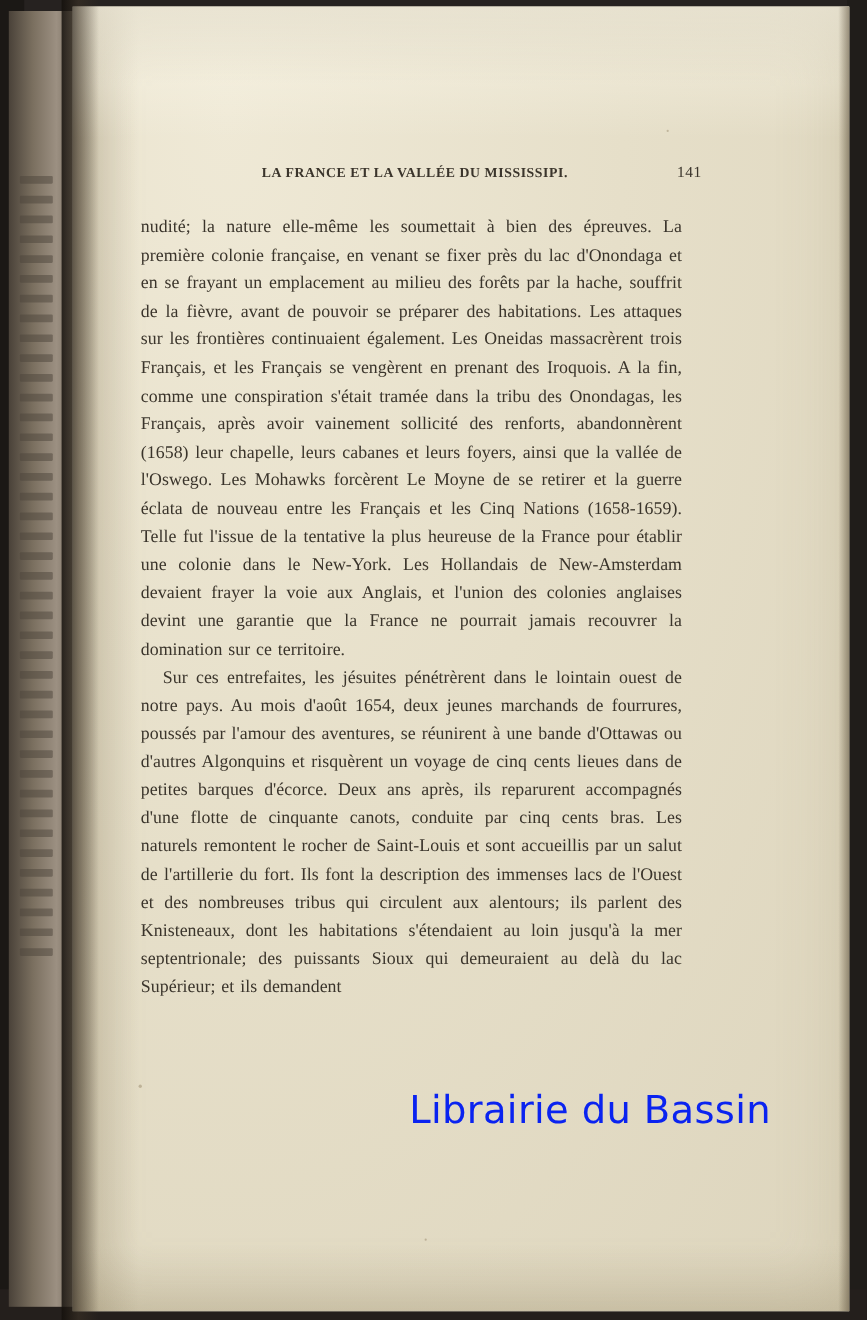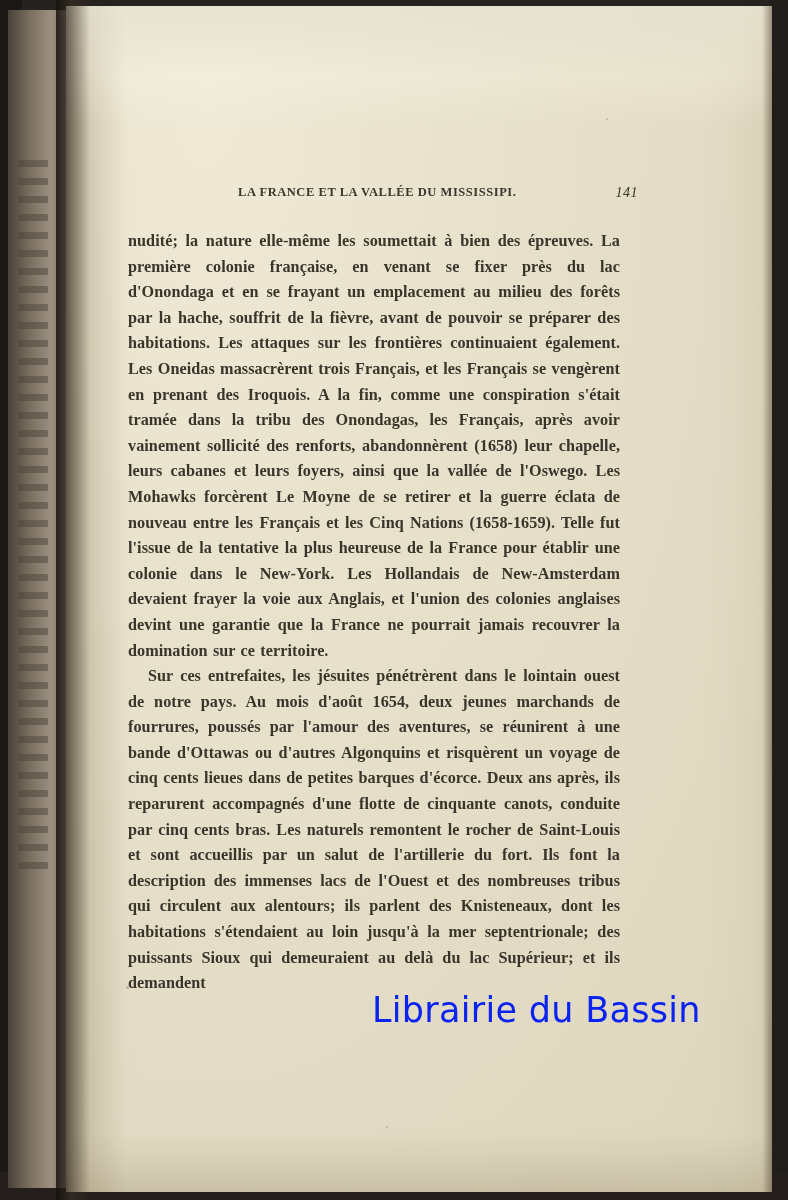--- a/index.html
+++ b/index.html
@@ -109,21 +109,20 @@
     background: linear-gradient(to right, rgba(150,135,100,0.0), rgba(90,78,58,0.55));
   }
 
   
   .content {
     position: absolute;
     left: 128px;
     top: 150px;
     width: 492px;
     color: #37322a;
-    margin-top: 35px;
   }
 
   .running-head {
     position: relative;
     height: 22px;
     margin-bottom: 22px;
   }
   .head-title {
     position: absolute;
     left: 110px;
@@ -136,33 +135,31 @@
     white-space: nowrap;
     font-weight: 600;
   }
   .page-number {
     position: absolute;
     right: -18px;
     top: 0;
     font-size: 14px;
     color: #3b352c;
     letter-spacing: 0.5px;
-    font-style: italic;
   }
 
   .body-text p {
     margin: 0;
     font-size: 16.2px;
     line-height: 25.6px;
     text-align: justify;
     text-align-last: left;
     color: #3a342b;
     letter-spacing: 0.05px;
     word-spacing: 1.2px;
-    font-weight: bold;
   }
   .body-text p.indent {
     text-indent: 20px;
   }
 
   
   .watermark {
     position: absolute;
     left: 372px;
     top: 990px;

